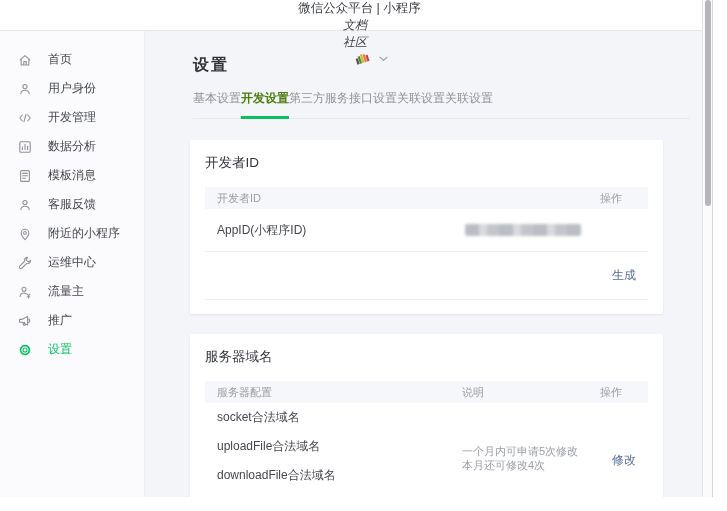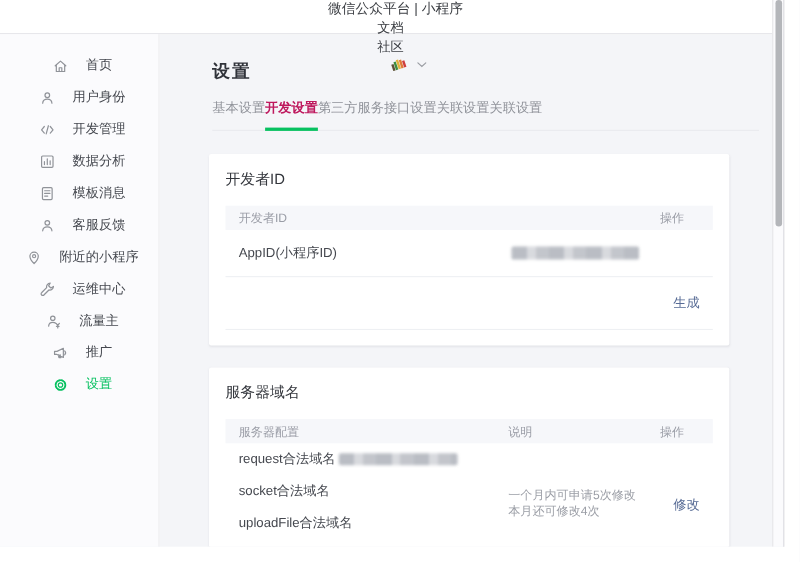--- a/index.html
+++ b/index.html
@@ -22,52 +22,52 @@
   .header {
     height:31px; background:#fff;
     border-bottom:1px solid #e7e7eb;
     display:flex; align-items:center;
     padding:0 26px 0 24px;
     flex-direction:column;
   }
   .logo { width:21px; height:17px; display:block; }
   .header-title { margin-left:9px; font-size:12.5px; color:#3a3d42; }
   .header-spacer { flex:1; }
-  .header-link { font-size:12px; color:#3a3d42; cursor:pointer; }
+  .header-link { font-size:12px; color:#3a3d42; cursor:pointer;font-style:italic; }
   .bell { width:14px; height:15px; margin-left:26px; cursor:pointer; display:block; }
   .avatar-wrap { display:flex; align-items:center; margin-left:30px; cursor:pointer; }
   .avatar { width:18px; height:15px; display:block; }
   .chevron { width:9px; height:6px; margin-left:8px; display:block; }
   
   .page-body { display:flex; height:466px; }
   .sidebar {
     width:145px; background:#fbfbfd;
     border-right:1px solid #ededf0;
     padding-top:14px; flex:none;
   }
   .side-item {
     height:29px; display:flex; align-items:center;
-    padding-left:6px; font-size:12px; color:#45484f;
-    cursor:pointer; white-space:nowrap;justify-content:center;
+    padding-left:18px; font-size:12px; color:#45484f;
+    cursor:pointer; white-space:nowrap;
   }
   .side-item .ic { width:14px; height:14px; margin-right:16px; flex:none; display:block; }
   .side-item svg { stroke:#909399; fill:none; stroke-width:1.1; stroke-linecap:round; stroke-linejoin:round; }
   .side-item.active { color:#07c160; }
   .side-item.active svg { stroke:#07c160; }
   .content { flex:1; padding:24px 0 0 45px; overflow:hidden; }
   .page-title { font-size:16px; font-weight:700; color:#303publishing;
   }
   .page-title { font-size:16px; font-weight:700; color:#30333a; letter-spacing:2px; margin-left:3px; }
   .tabs {
     display:flex; margin:14px 0 0 3px;
     border-bottom:1px solid #e9eaee; width:497px;
   }
   .tab { font-size:12px; color:#8f9299; padding-bottom:9px; cursor:pointer; }
   .tab.active {
-    color:#be185d; font-weight:700;
+    color:#4d7c0f; font-weight:700;
     border-bottom:3px solid #07c160; margin-bottom:-1px;
   }
   
   .card {
     width:473px; background:#fff; border-radius:2px;
     box-shadow:0 1px 2px rgba(150,152,160,.18);
     padding:14px 15px; 
   }
   .card-1 { margin-top:21px; }
   .card-2 { margin-top:20px; height:300px; }
@@ -273,24 +273,20 @@
       <div class="card card-2">
         <div class="card-title">服务器域名</div>
         <div class="thead">
           <span class="c1">服务器配置</span>
           <span class="c2">说明</span>
           <span class="c3">操作</span>
         </div>
         <div class="t2body">
           <div class="t2labels">
             <div class="drow">
-              <span>request合法域名</span>
-              <span class="redacted small"></span>
-            </div>
-            <div class="drow">
               <span>socket合法域名</span>
             </div>
             <div class="drow">
               <span>uploadFile合法域名</span>
             </div>
             <div class="drow">
               <span>downloadFile合法域名</span>
             </div>
           </div>
           <div class="t2note">

